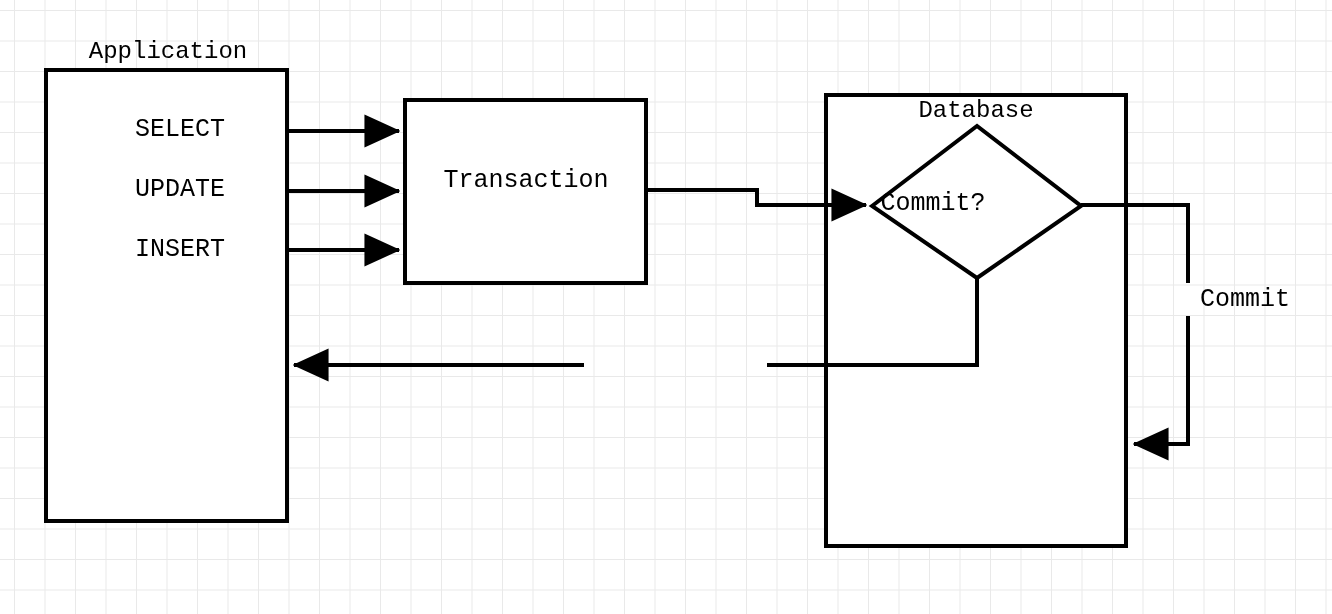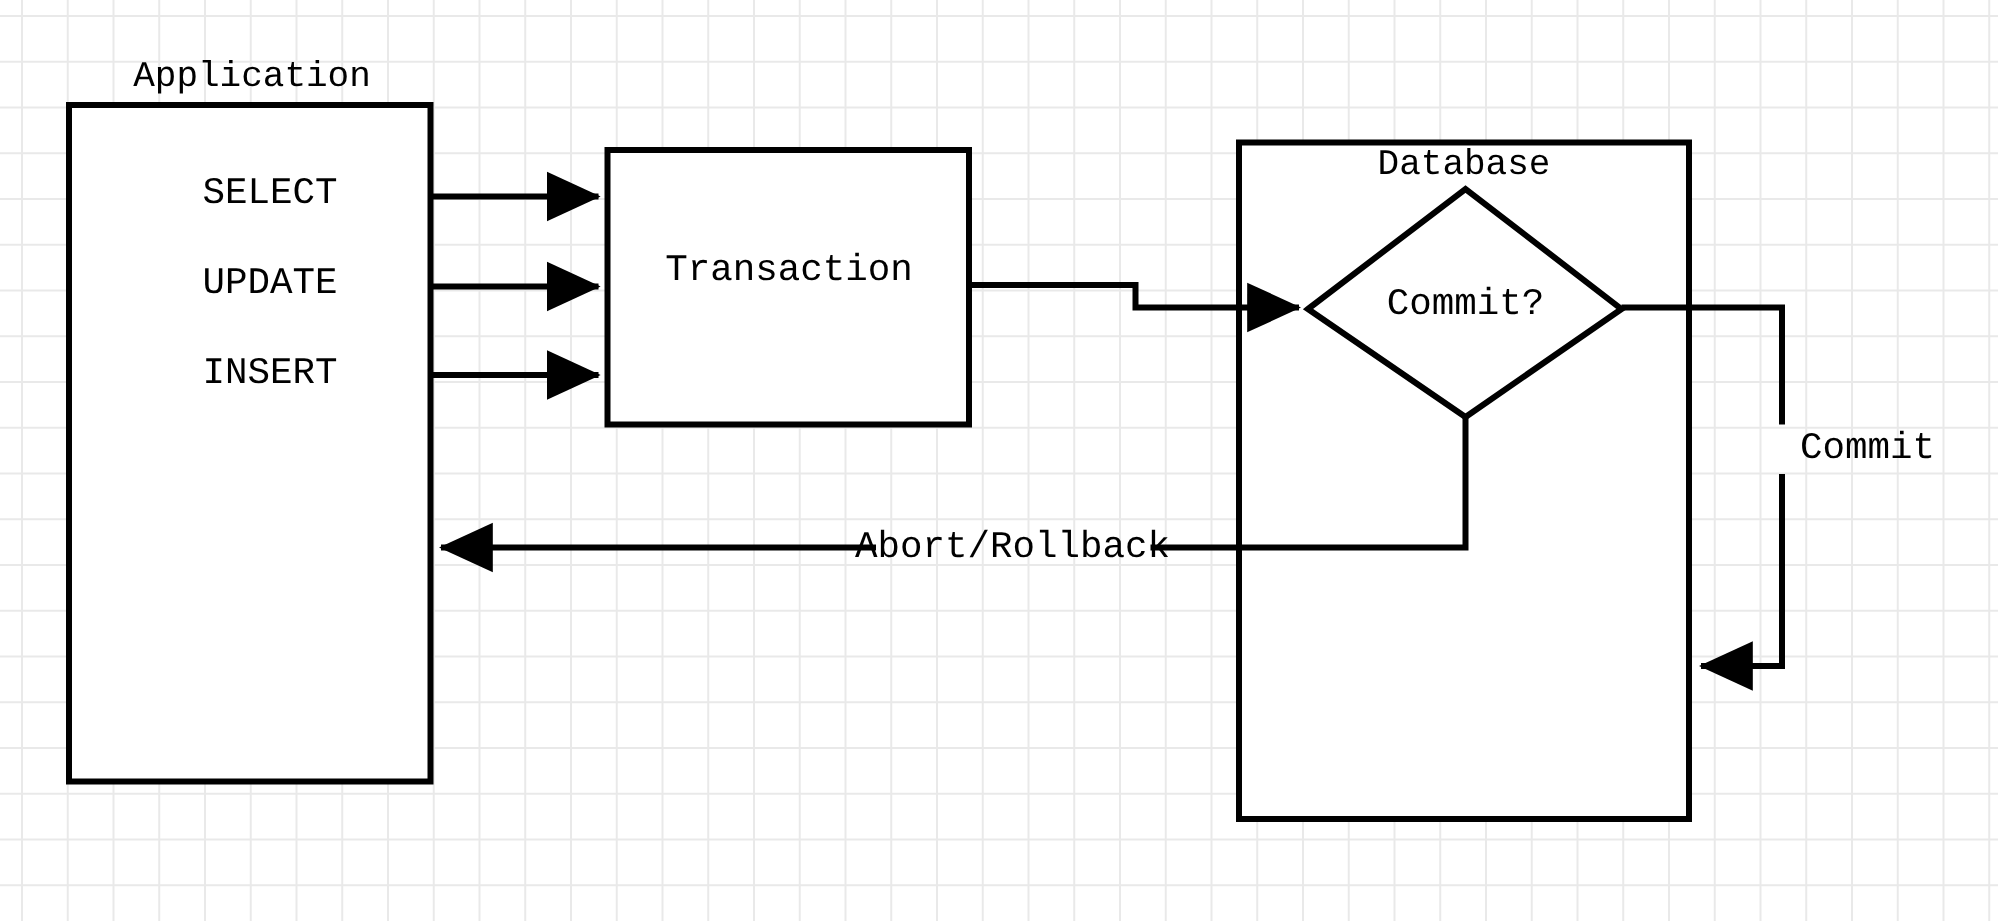--- a/index.html
+++ b/index.html
@@ -79,19 +79,18 @@
   <div class="lbl" style="left:180px; top:129px;">SELECT</div>
 
   <div class="lbl" style="left:180px; top:189px;">UPDATE</div>
 
   <div class="lbl" style="left:180px; top:249px;">INSERT</div>
 
   <div class="lbl" style="left:526px; top:180px;">Transaction</div>
 
   <div class="lbl lbl-box-title" style="left:976px; top:83px;margin-top:28px;">Database</div>
 
-  <div class="lbl" style="left:977px; top:203px;">Commit?</div>
+  <div class="lbl" style="left:933px; top:203px;">Commit?</div>
 
-  <div class="lbl" style="left:675px; top:365px;">Abort/Rollback</div>
 
   <div class="lbl" style="left:1245px; top:299px;">Commit</div>
 
 </div>
 
 </body></html>

